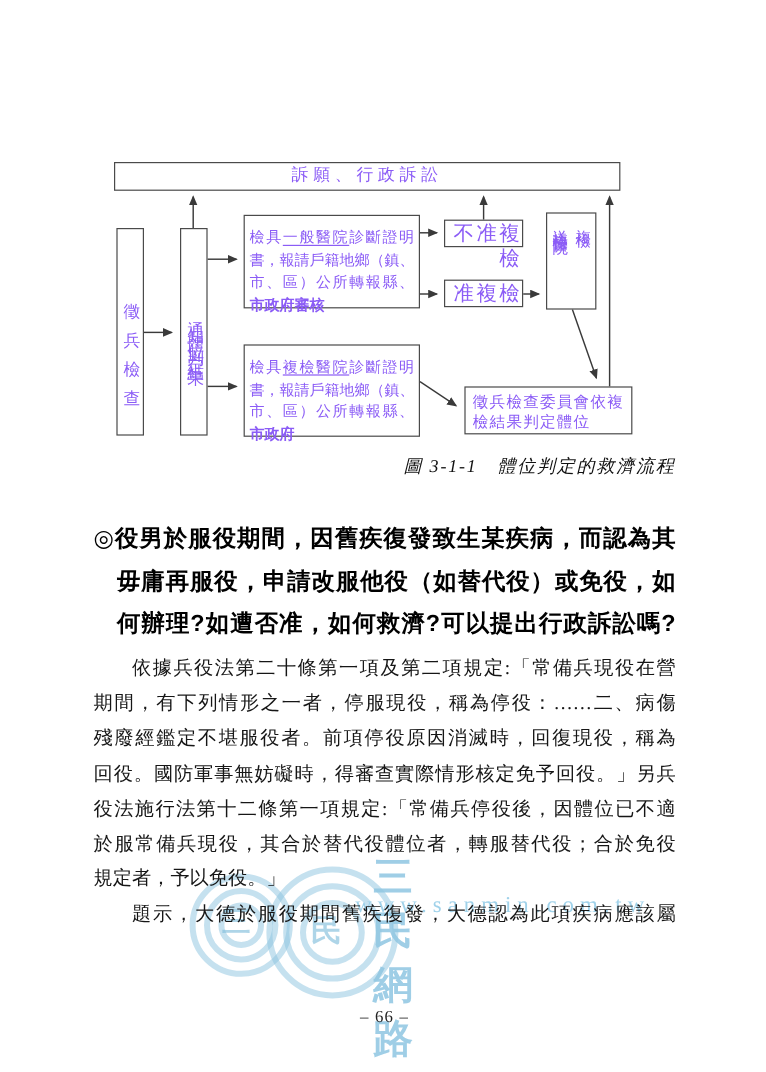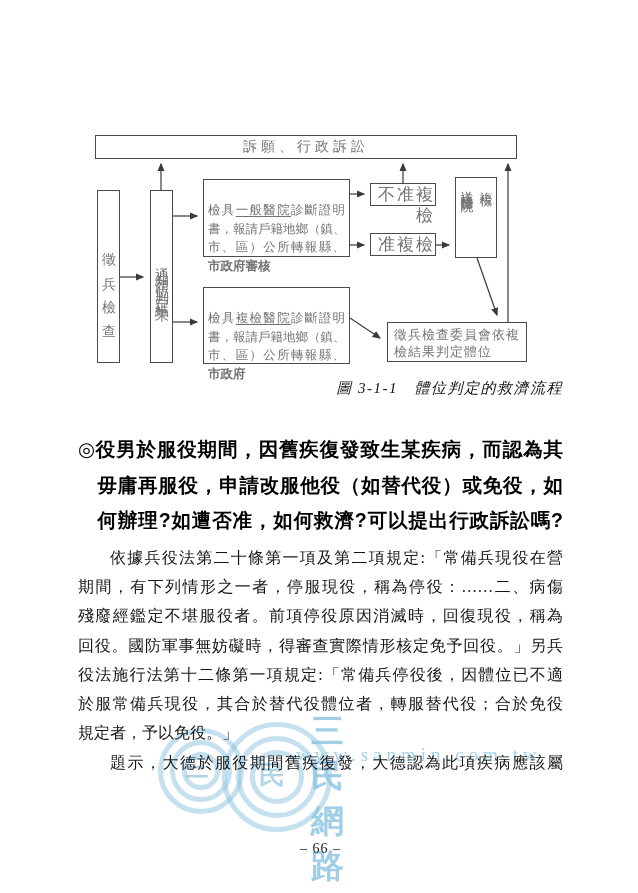--- a/index.html
+++ b/index.html
@@ -12,30 +12,30 @@
   .wm { position:absolute; z-index:0; }
   .wm-ring { position:absolute; border-radius:50%; border:5px solid rgba(140,196,224,0.5); }
   .wm-char { position:absolute; color:rgba(130,190,220,0.65); font-weight:bold; }
   .wm-text { position:absolute; left:311px; top:709px; font-size:33px; font-weight:bold;
              letter-spacing:3px; color:#8fc6e2; opacity:0.85; }
   .wm-url  { position:absolute; left:296px; top:744px; font-size:19px; letter-spacing:5px;
              color:rgba(150,205,232,0.9); }
   
   .content { position:absolute; inset:0; z-index:1; }
   .fc-box { position:absolute; border:1px solid #4a4a4a; background:transparent;
-            box-sizing:border-box; color:#737373; }
+            box-sizing:border-box; color:#8b5cf6; }
   .appeal { left:95px; top:135px; width:422px; height:24px; font-size:14px;
             line-height:22px; text-align:center; letter-spacing:4px; }
   .vbox { display:flex; align-items:center; justify-content:center; }
   .vtext { writing-mode:vertical-rl; font-size:14px; }
   .exam   { left:97px;  top:190px; width:23px; height:173px; }
   .exam .vtext   { letter-spacing:24px; padding-top:24px; }
   .notify { left:150px; top:190px; width:23px; height:173px; }
   .notify .vtext { letter-spacing:6px;  padding-top:6px; }
-  .midbox { left:203px; width:147px; padding:21px 4px; font-size:12.5px; line-height:18.5px; }
+  .midbox { left:203px; width:147px; padding:9px 4px; font-size:12.5px; line-height:18.5px; }
   .general { top:179px; height:78px; }
   .recheck { top:287px; height:77px; }
   .fline { text-align:justify; text-align-last:justify; white-space:nowrap; overflow:hidden; }
   .flines .fline:last-child { text-align-last:left;font-weight:bold; }
   .u { text-decoration:underline; text-underline-offset:2px; }
   .smallbox { left:370px; width:66px; height:23px; font-size:17px; line-height:21px;
               text-align:right; letter-spacing:2px; }
   .deny  { top:183px; }
   .allow { top:233px; }
   .send  { left:455px; top:177px; width:42px; height:81px; display:flex; flex-direction:row;

